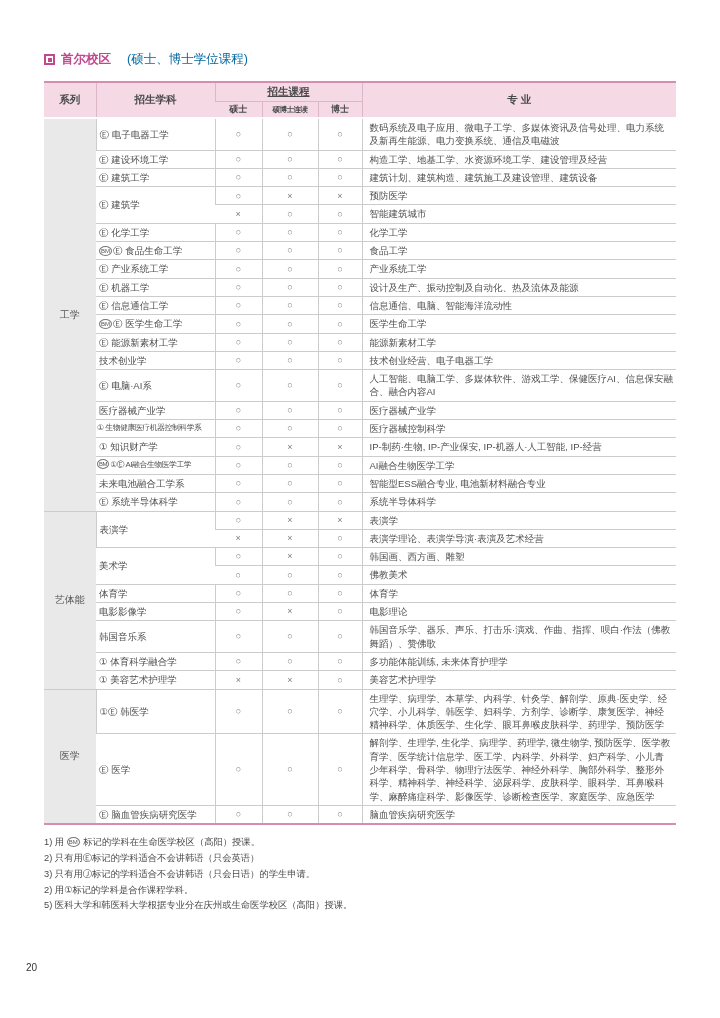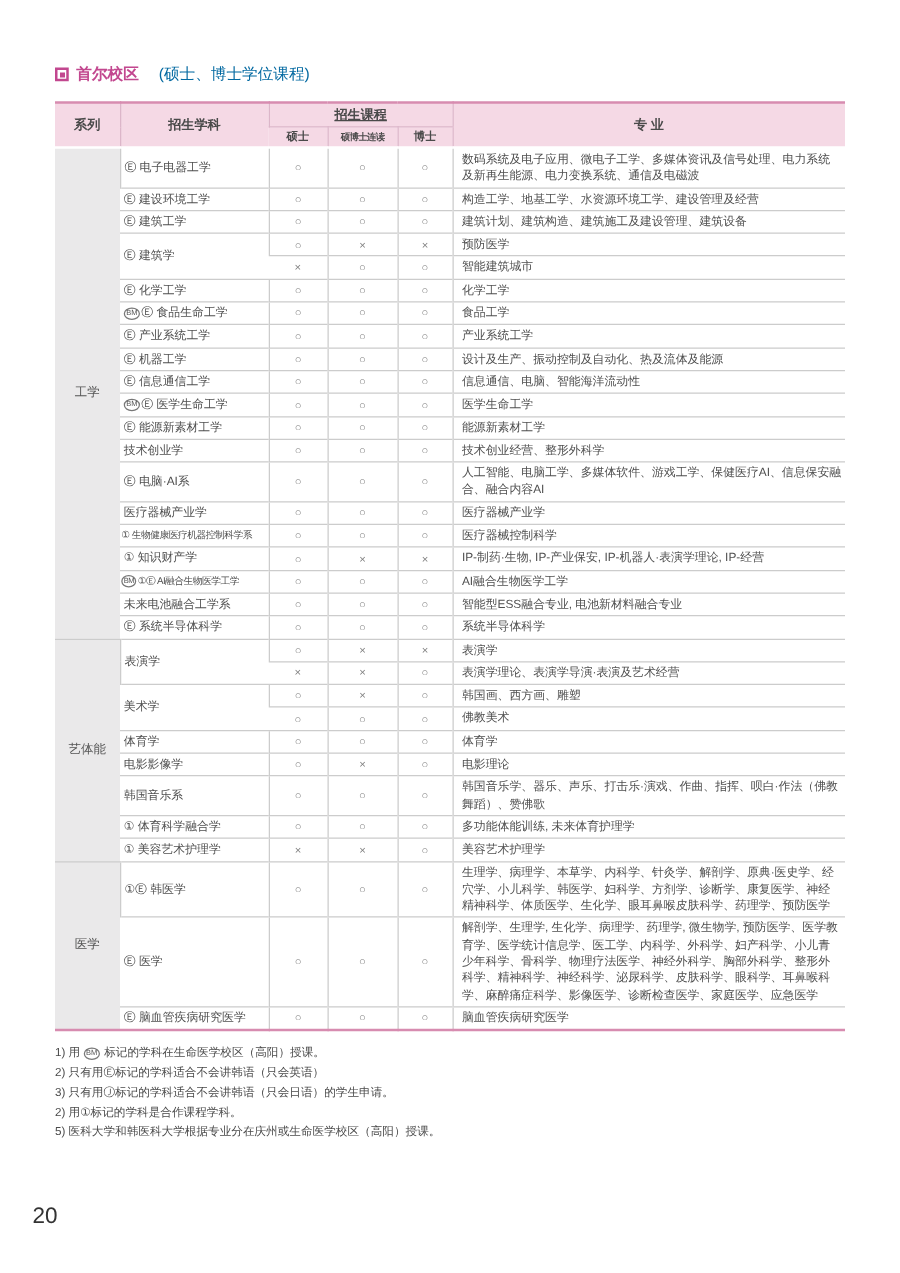--- a/index.html
+++ b/index.html
@@ -41,21 +41,21 @@
            font-size:9.5px;color:var(--text-body);padding:2px 3px;line-height:1.4;vertical-align:middle;}
   tbody td:first-child{border-left:none;}
   td.series{background:var(--series-bg);text-align:center;font-size:10px;color:#555;margin-top:20px;}
   td.subject{}
   td.subject.tight{font-size:7.8px;letter-spacing:-0.4px;padding-left:1px;padding-right:1px;}
   td.mark{text-align:center;font-size:9px;color:var(--mark-color);}
   td.major{padding-left:7px;}
   .bm-mark{display:inline-block;border:1px solid #777;border-radius:50%;font-size:6px;line-height:1;
            padding:1px 1px;color:#555;vertical-align:1px;margin-right:1px;}
   .footnotes{margin-top:10px;font-size:9.3px;color:#4a4a4a;line-height:1.7;}
-  .page-number{position:absolute;left:26px;top:962px;font-size:18px;color:#333;}
+  .page-number{position:absolute;left:26px;top:962px;font-size:10px;color:#333;}
 </style>
 </head>
 <body>
 
 <div class="content">
 
 
   <div class="campus-line">
     <span class="bullet">
         <i></i>
@@ -169,21 +169,21 @@
           <td class="mark">○</td>
           <td class="mark">○</td>
           <td class="mark">○</td>
           <td class="major">能源新素材工学</td>
         </tr>
         <tr>
           <td class="subject" rowspan="1">技术创业学</td>
           <td class="mark">○</td>
           <td class="mark">○</td>
           <td class="mark">○</td>
-          <td class="major">技术创业经营、整形外科学</td>
+          <td class="major">技术创业经营、电子电器工学</td>
         </tr>
         <tr>
           <td class="subject" rowspan="1">Ⓔ 电脑·AI系</td>
           <td class="mark">○</td>
           <td class="mark">○</td>
           <td class="mark">○</td>
           <td class="major">人工智能、电脑工学、多媒体软件、游戏工学、保健医疗AI、信息保安融合、融合内容AI</td>
         </tr>
         <tr>
           <td class="subject" rowspan="1">医疗器械产业学</td>
@@ -197,21 +197,21 @@
           <td class="mark">○</td>
           <td class="mark">○</td>
           <td class="mark">○</td>
           <td class="major">医疗器械控制科学</td>
         </tr>
         <tr>
           <td class="subject" rowspan="1">① 知识财产学</td>
           <td class="mark">○</td>
           <td class="mark">×</td>
           <td class="mark">×</td>
-          <td class="major">IP-制药·生物, IP-产业保安, IP-机器人·表演学理论, IP-经营</td>
+          <td class="major">IP-制药·生物, IP-产业保安, IP-机器人·人工智能, IP-经营</td>
         </tr>
         <tr>
           <td class="subject tight" rowspan="1"><span class="bm-mark">BM</span>①Ⓔ AI融合生物医学工学</td>
           <td class="mark">○</td>
           <td class="mark">○</td>
           <td class="mark">○</td>
           <td class="major">AI融合生物医学工学</td>
         </tr>
         <tr>
           <td class="subject" rowspan="1">未来电池融合工学系</td>

